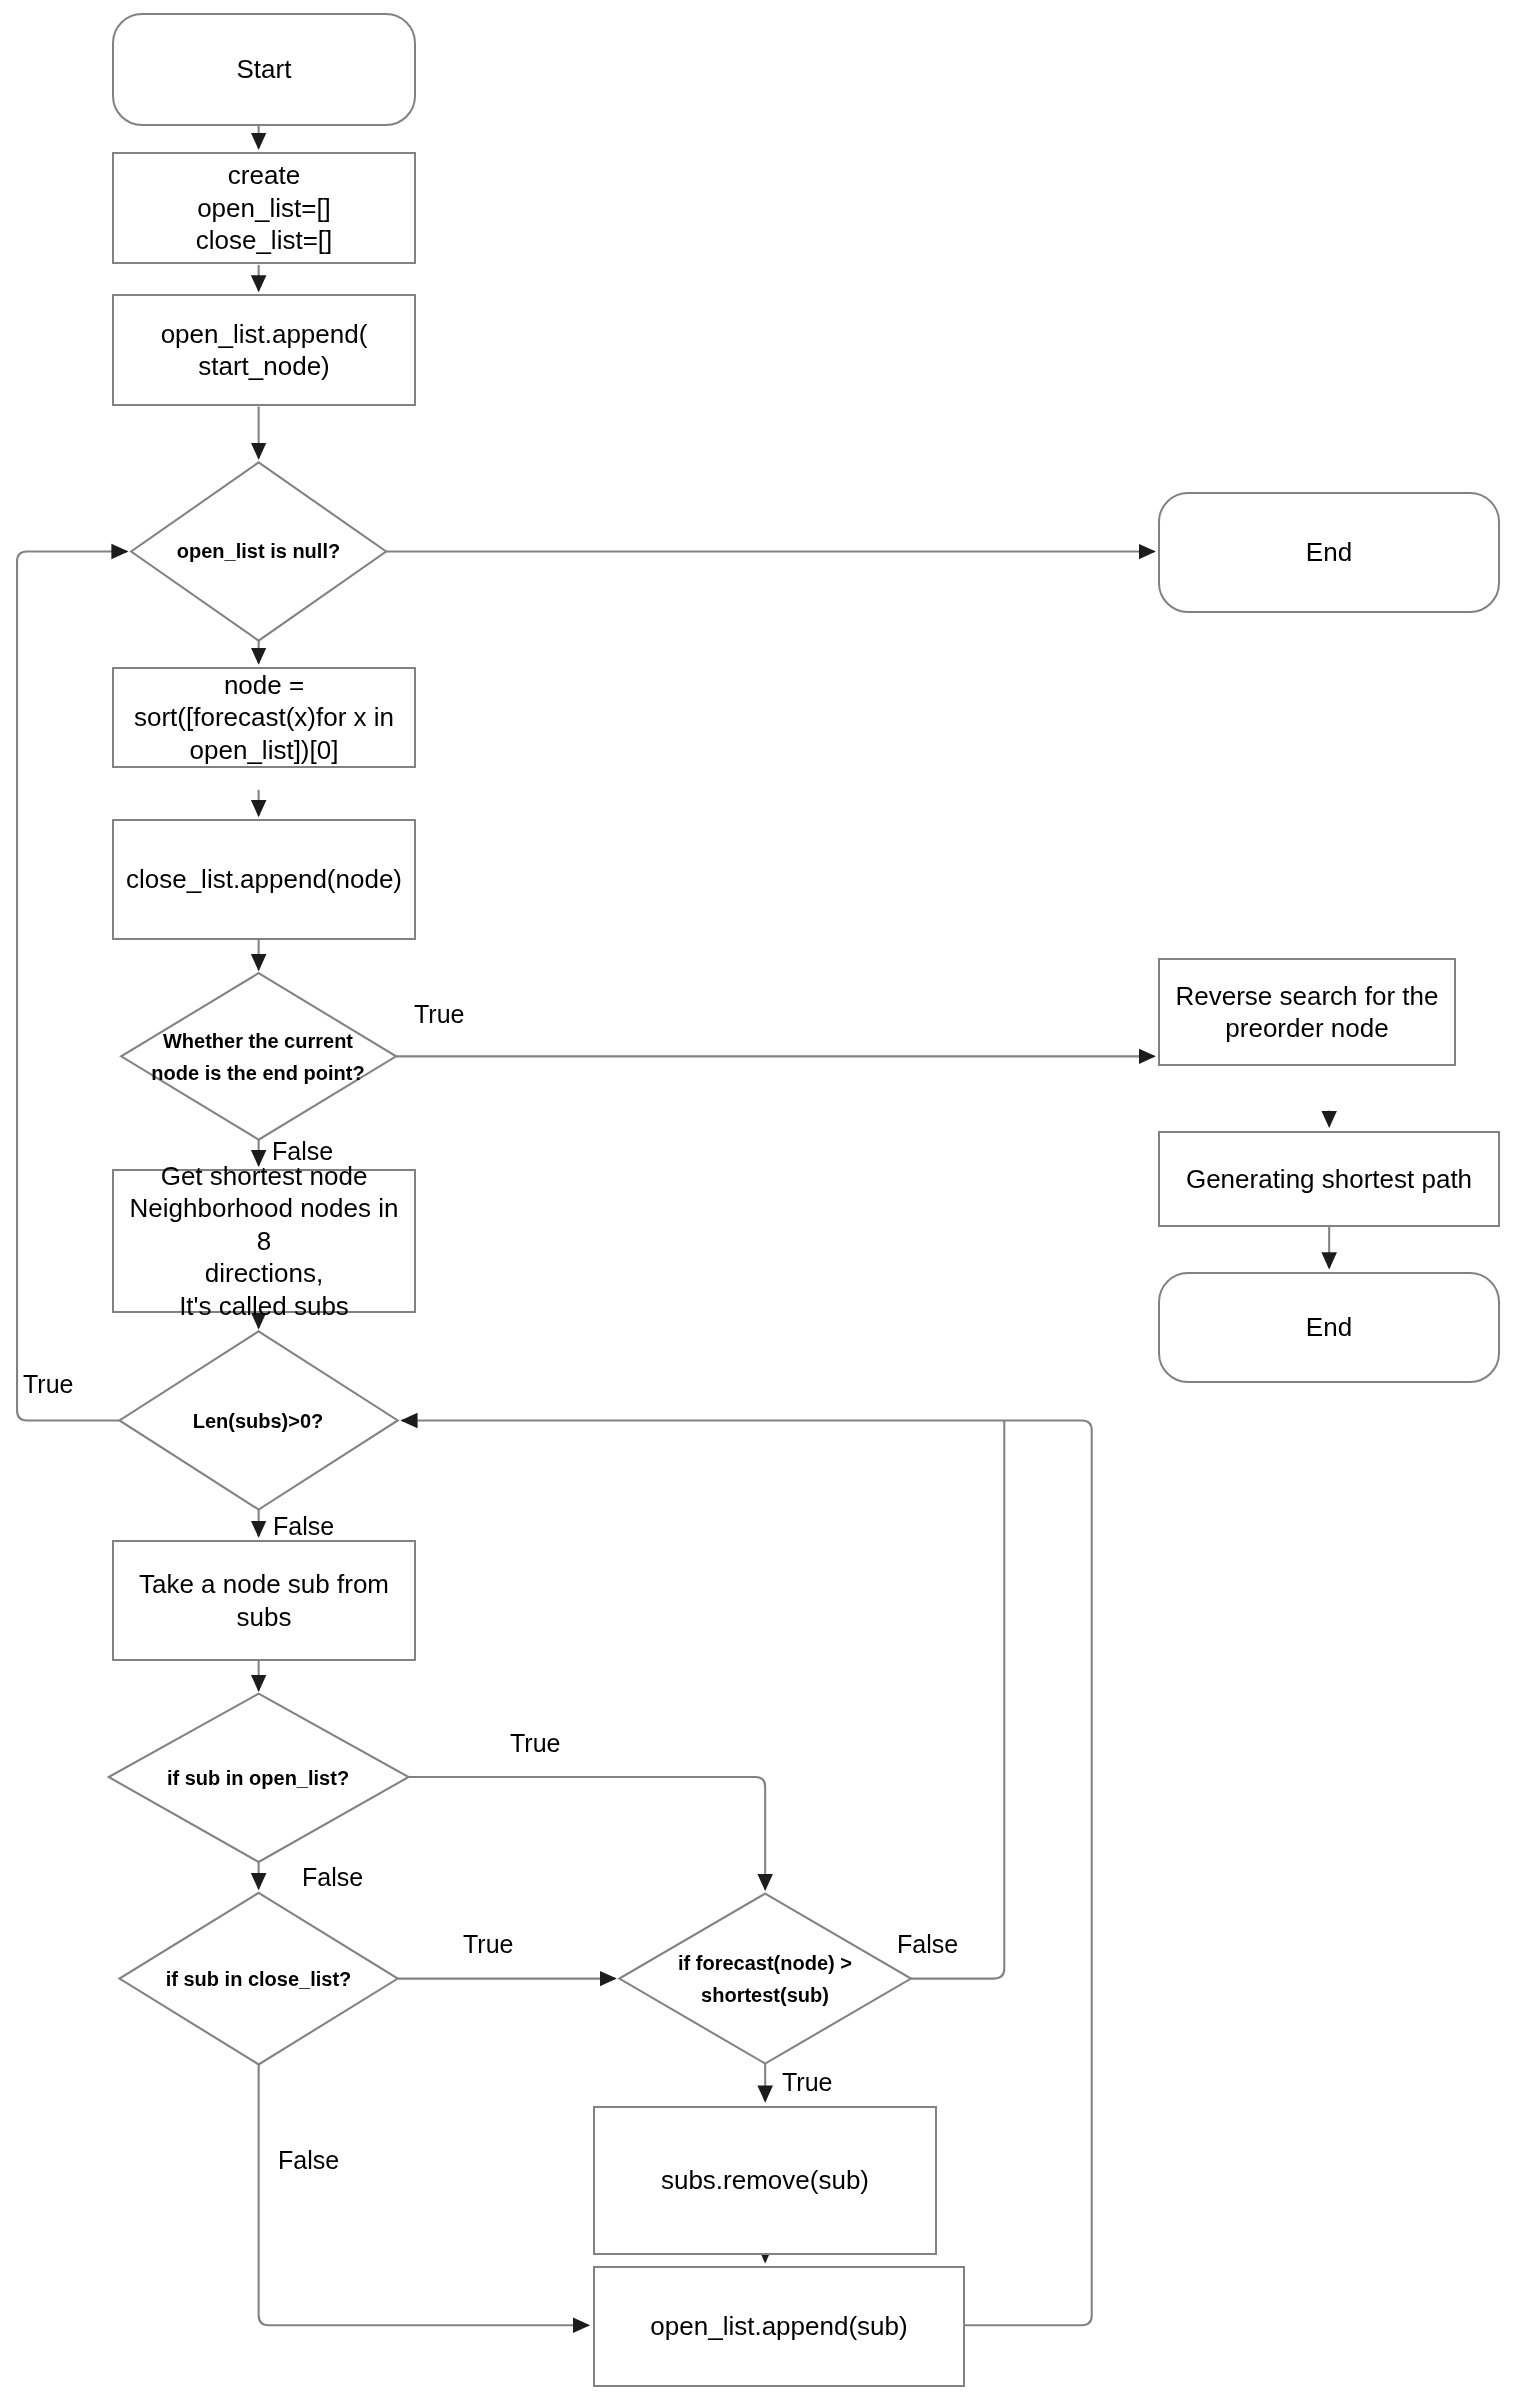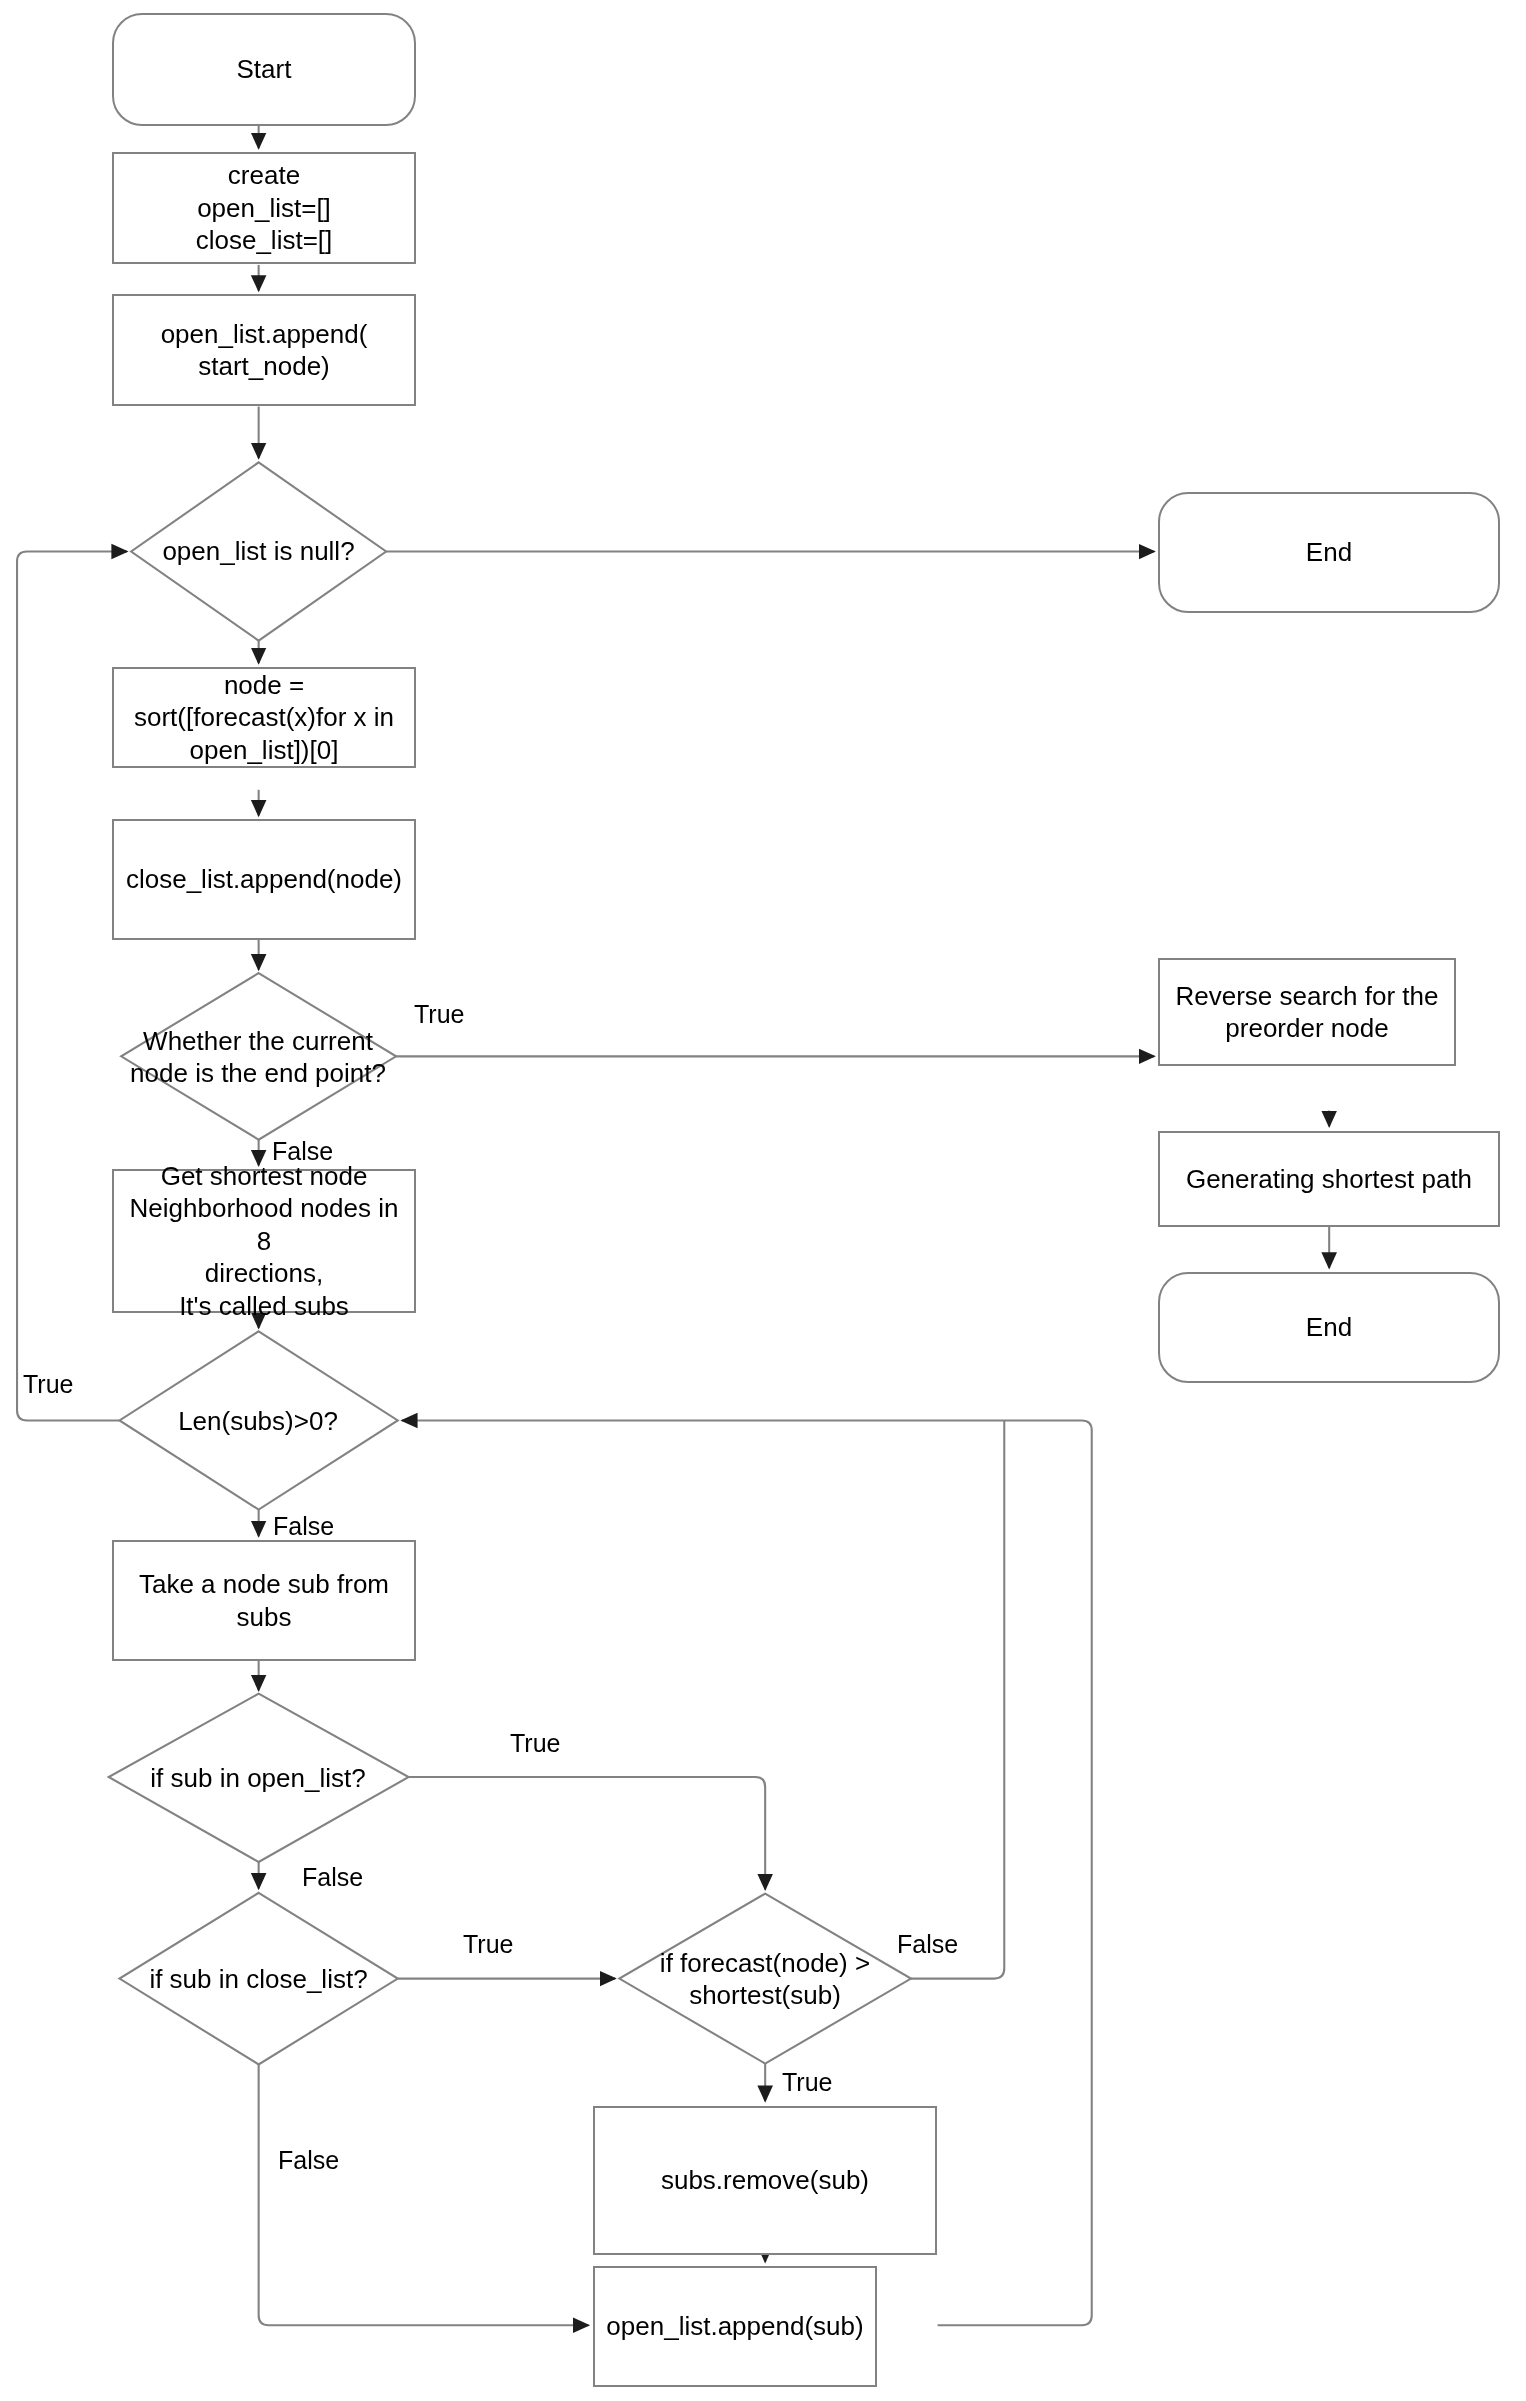--- a/index.html
+++ b/index.html
@@ -9,21 +9,21 @@
   }
   svg.wires{position:absolute;left:0;top:0;width:1527px;height:2401px;}
   .node{
     position:absolute;display:flex;flex-direction:column;align-items:center;justify-content:center;
     text-align:center;font-size:26px;line-height:32.5px;background:#ffffff;
     border:2.1px solid #828282;box-sizing:border-box;padding:1.7px 5px;
   }
   .terminal{border-radius:30px;}
   .dtext{
     position:absolute;display:flex;flex-direction:column;align-items:center;justify-content:center;
-    text-align:center;font-size:26px;line-height:32px;background:transparent;border:none;pointer-events:none;
+    text-align:center;font-size:20px;line-height:32px;background:transparent;border:none;pointer-events:none;font-weight:bold;
   }
   .elabel{position:absolute;font-size:25px;white-space:nowrap;}
 </style>
 </head>
 <body>
 
 <div class="canvas">
 
   <svg class="wires" viewBox="0 0 1832 2882">
     <defs>
@@ -126,21 +126,21 @@
 
   <div class="dtext" style="left:619px;top:1894px;width:292px;height:170px">
     <div>if forecast(node) &gt;</div>
     <div>shortest(sub)</div>
   </div>
 
   <div class="node" style="left:593px;top:2106px;width:344px;height:149px">
     <div>subs.remove(sub)</div>
   </div>
 
-  <div class="node" style="left:593px;top:2266px;width:284px;height:121px">
+  <div class="node" style="left:593px;top:2266px;width:372px;height:121px">
     <div>open_list.append(sub)</div>
   </div>
 
   <div class="node terminal" style="left:1158px;top:492px;width:342px;height:121px">
     <div>End</div>
   </div>
 
   <div class="node" style="left:1158px;top:958px;width:298px;height:108px">
     <div>Reverse search for the</div>
     <div>preorder node</div>

